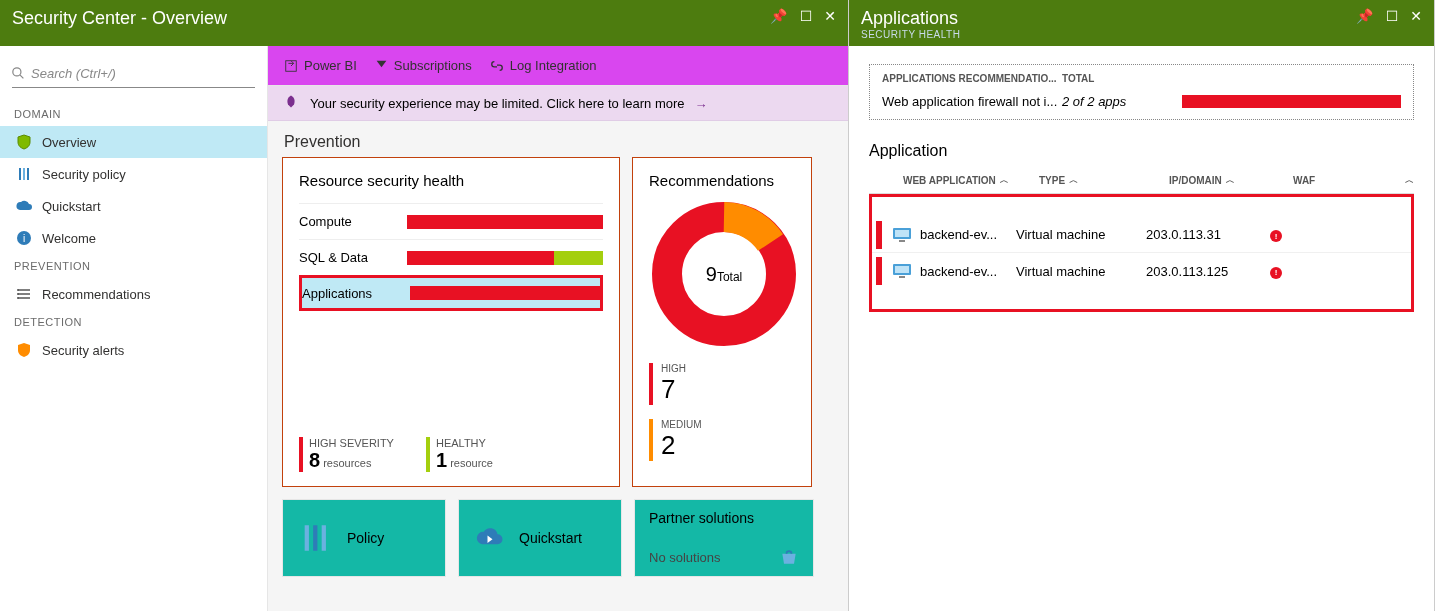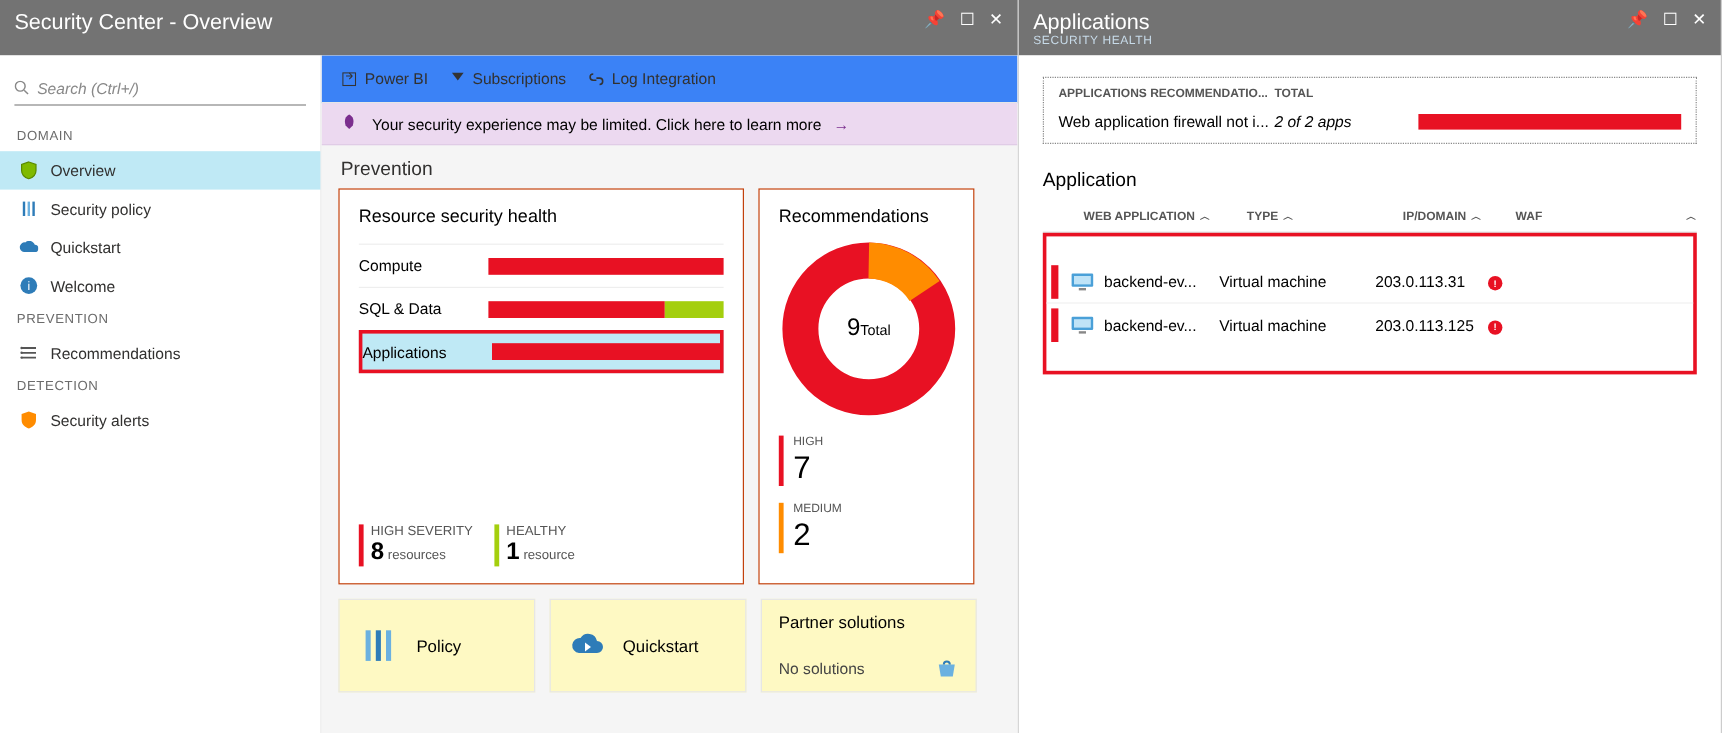--- a/index.html
+++ b/index.html
@@ -1,78 +1,78 @@
 <!DOCTYPE html>
 <html><head>
 <meta charset="utf-8">
 <style>
   * { box-sizing: border-box; margin: 0; padding: 0; font-family: "Segoe UI", Arial, sans-serif; }
   body { width: 1435px; height: 611px; overflow: hidden; background: #fff; display: flex; }
   .blade { display: flex; flex-direction: column; border-right: 1px solid #ccc; height: 611px; }
-  .blade-header { background: #737373; color: #fff; display: flex; align-items: flex-start; padding: 8px 12px; height: 46px; position: relative; }
+  .blade-header { background: #4d7c0f; color: #fff; display: flex; align-items: flex-start; padding: 8px 12px; height: 46px; position: relative; }
   .blade-title { font-size: 18px; font-weight: 400; }
   .blade-sub { font-size: 10px; letter-spacing: 0.5px; color: #c8dbe9; position: absolute; bottom: 6px; left: 12px; }
   .blade-ctrls { margin-left: auto; display: flex; gap: 12px; font-size: 14px; }
   .blade-ctrls span { cursor: pointer; }
   .left-blade { width: 849px; }
   .left-body { display: flex; flex: 1; overflow: hidden; }
   .sidebar { width: 268px; border-right: 1px solid #e6e6e6; padding-top: 10px; }
   .search { margin: 4px 12px 14px; display: flex; align-items: center; border-bottom: 1px solid #888; height: 28px; color: #888; font-size: 13px; font-style: italic; }
   .search svg { margin-right: 6px; flex: none; }
   .nav-group-label { font-size: 11px; letter-spacing: 0.5px; color: #6b6b6b; padding: 6px 14px; }
   .nav-item { display: flex; align-items: center; gap: 10px; padding: 8px 16px; font-size: 13px; color: #323130; cursor: pointer; }
   .nav-item.active { background: #bfe9f5; }
   .nav-icon { width: 16px; height: 16px; flex: none; display:flex; align-items:center; justify-content:center; }
   .main { flex: 1; background: #f5f5f5; display:flex; flex-direction:column; overflow:hidden; }
-  .toolbar { height: 40px; background:#3b82f6; border-bottom:1px solid #e6e6e6; display:flex; align-items:center; gap:18px; padding:0 16px; font-size:13px; color:#323130; }
+  .toolbar { height: 40px; background:#d946ef; border-bottom:1px solid #e6e6e6; display:flex; align-items:center; gap:18px; padding:0 16px; font-size:13px; color:#323130; }
   .toolbar .tb-item { display:flex; align-items:center; gap:6px; cursor:pointer; }
   .banner { background:#ecd9f0; display:flex; align-items:center; gap:10px; padding:8px 14px; font-size:13px; border-bottom:1px solid #e0cce6; }
   .banner .arrow { color:#7b2e8e; font-weight:bold; }
   .section-title { font-size:16px; color:#323130; padding:12px 16px 6px; }
   .cards-row { display:flex; gap:12px; padding:0 14px; }
   .card { background:#fff; border:1px solid #c2410c; padding:14px 16px; }
   .rsh-card { width:338px; height:330px; position:relative; }
   .rsh-card .card-title { font-size:15px; margin-bottom:14px; }
   .res-row { display:flex; align-items:center; height:36px; border-top:1px solid #eee; gap:12px; cursor:pointer;}
   .res-row:first-of-type{border-top:1px solid #eee;}
   .res-label { width:96px; font-size:13px;}
   .res-bar { flex:1; height:14px; display:flex; }
   .bar-red { background:#e81123; height:100%; }
   .bar-green { background:#a4cf0e; height:100%; }
   .res-row.sel { background:#bfe9f5; }
   .red-box { border:3px solid #e81123; }
-  .sev-row { display:flex; gap:18px; position:absolute; bottom:14px; left:16px;}
+  .sev-row { display:flex; gap:32px; position:absolute; bottom:14px; left:16px;}
   .sev { border-left:4px solid; padding-left:6px; font-size:11px; color:#555;}
   .sev .big { font-size:20px; font-weight:600; color:#000;}
   .rec-card { width:180px; height:330px; position:relative;}
   .rec-card .card-title{font-size:15px; margin-bottom:10px;}
   .donut-wrap { position:relative; width:150px; height:150px; margin:0 auto;}
   .donut-center { position:absolute; top:50%; left:50%; transform:translate(-50%,-50%); text-align:center; font-size:12px;}
   .donut-center .big{font-size:20px; font-weight:400;}
   .stat { border-left:4px solid; padding-left:8px; margin-top:14px;}
   .stat .lbl{font-size:10px; color:#555;}
   .stat .num{font-size:26px;}
   .bottom-row { display:flex; gap:12px; padding:12px 14px 0;}
-  .mini-card { background:#fef9c3; border:1px solid #e6e6e6; height:78px; display:flex; align-items:center; gap:14px; padding:0 16px; font-size:14px;}
+  .mini-card { background:#14b8a6; border:1px solid #e6e6e6; height:78px; display:flex; align-items:center; gap:14px; padding:0 16px; font-size:14px;}
   .mini-card.policy{width:164px;} .mini-card.quick{width:164px;}
   .partner-card{width:180px; flex-direction:column; align-items:flex-start; justify-content:space-between; padding:10px 14px; display:flex;}
   .partner-card .row2{display:flex; align-items:center; justify-content:space-between; width:100%; font-size:13px; color:#444;}
   
   .right-blade{ width:586px;}
   .right-body{ padding:18px 20px; overflow:auto;}
   .rec-table{ border:1px dotted #888; padding:4px 0;}
   .rec-head{ display:flex; font-size:10px; font-weight:600; color:#555; padding:4px 12px;}
   .rec-head .c1{width:180px;} .rec-head .c2{width:120px;}
   .rec-row{ display:flex; align-items:center; padding:6px 12px; font-size:13px;}
   .rec-row .c1{width:180px;} .rec-row .c2{width:120px;font-style:italic;}
   .rec-row .bar{flex:1; height:13px; background:#e81123;}
   .app-section-title{ font-size:16px; margin:22px 0 8px;}
   .app-head{ display:flex; font-size:10px; font-weight:600; color:#555; border-bottom:1px solid #ddd; padding:6px 0;}
   .app-head > div{display:flex; align-items:center; gap:4px;}
-  .col-web{width:170px; padding-left:34px;} .col-type{width:130px;} .col-ip{width:94px;} .col-waf{width:60px;}
+  .col-web{width:170px; padding-left:34px;} .col-type{width:130px;} .col-ip{width:124px;} .col-waf{width:60px;}
   .app-rows-box{ border:3px solid #e81123; padding:20px 0;}
   .app-row{ display:flex; align-items:center; height:36px; font-size:13px; border-bottom:1px solid #f0f0f0;}
   .app-row:last-child{border-bottom:none;}
   .app-row .ind{width:6px; background:#e81123; height:28px; margin:0 10px 0 4px;}
   .vm-icon{ width:20px; height:16px; margin-right:8px;}
   .caret{ font-size:9px; color:#555;}
   .waf-dot{ width:12px; height:12px; border-radius:50%; background:#e81123; display:inline-flex; align-items:center; justify-content:center; color:#fff; font-size:8px; font-weight:bold;}
 </style>
 </head>
 <body>

